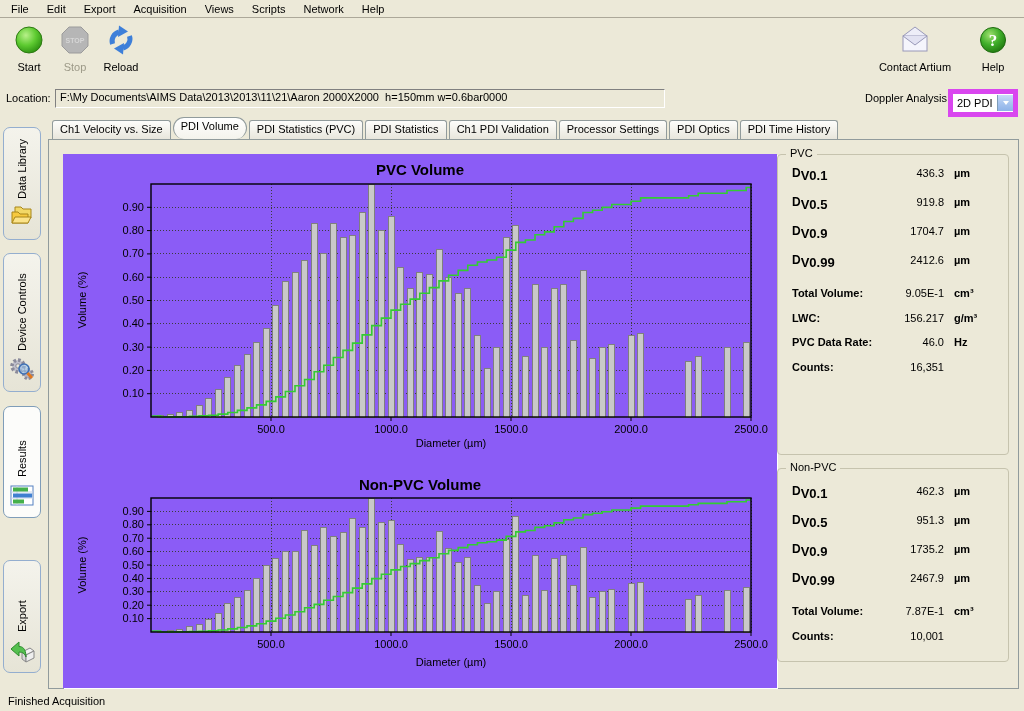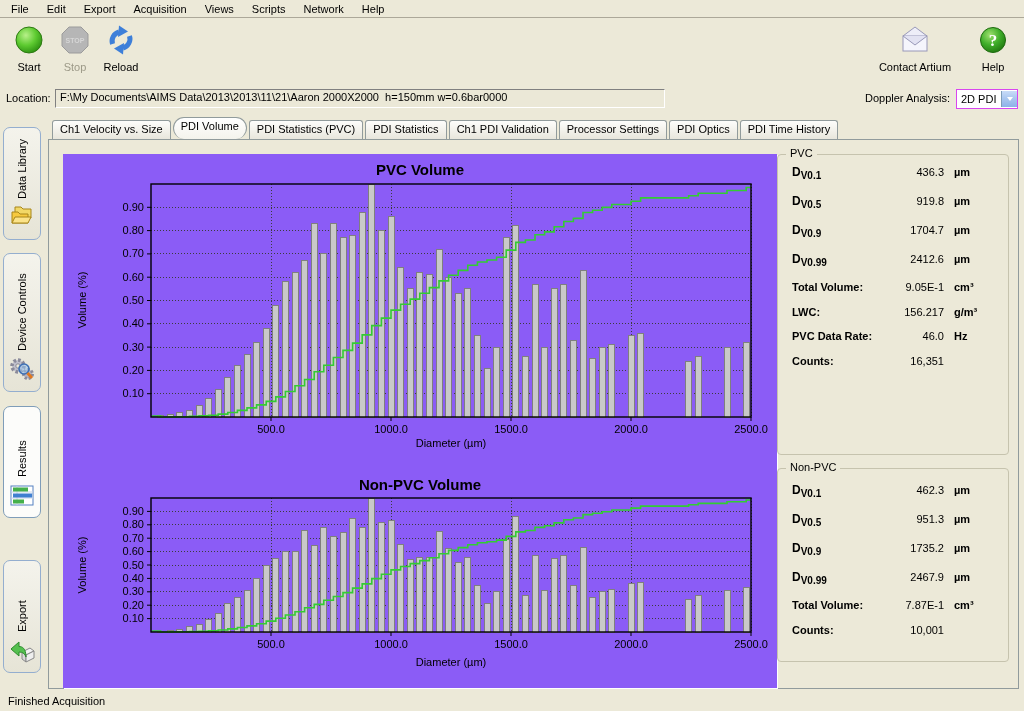--- a/index.html
+++ b/index.html
@@ -19,21 +19,21 @@
   .tool .tlabel{display:block;margin-top:1px;}
   .tool.disabled .tlabel{color:#9d9a88;}
   
   .locrow{position:absolute;left:0;top:86px;width:1024px;height:26px;}
   .loclabel{position:absolute;left:6px;top:6px;}
   .locfield{position:absolute;left:55px;top:3px;width:600px;height:15px;
     border:1px solid;border-color:#808080 #FFFFFF #FFFFFF #808080;background:#EBE8D7;
     padding:1px 4px;white-space:pre;overflow:hidden;}
   .doplabel{position:absolute;right:74px;top:6px;}
   .combo{position:absolute;right:6px;top:3px;width:60px;height:18px;background:#fff;
-    border:1px solid #d946ef;display:flex;align-items:center;}
+    border:5px solid #d946ef;display:flex;align-items:center;}
   .combo .cval{flex:1;padding-left:4px;}
   .combo-btn{width:15px;height:16px;margin:0;background:linear-gradient(180deg,#C9DCF8 0%,#ABC7F0 45%,#8DB2E8 100%);
     border-left:1px solid #7F9DB9;display:flex;align-items:center;justify-content:center;}
   .combo-btn .arr{width:0;height:0;border-left:3.5px solid transparent;border-right:3.5px solid transparent;border-top:4.5px solid #fff;}
   
   .main{position:absolute;left:0;top:118px;width:1024px;height:572px;}
   .sidestrip{position:absolute;left:0;top:0;width:47px;height:572px;}
   .side-tab{position:absolute;left:3px;width:38px;border:1px solid #94AECF;border-radius:7px;
     background:linear-gradient(180deg,#F4F3EC,#E6E4D6);display:flex;flex-direction:column;align-items:center;
     justify-content:flex-end;box-sizing:border-box;cursor:default;}
@@ -58,23 +58,23 @@
   .c2 .ylab{left:14px;top:91px;transform:translate(-50%,-50%) rotate(-90deg);}
   .chartbox svg{position:absolute;left:0;top:0;}
   
   .groupbox{position:absolute;border:1px solid #C6C3AE;border-radius:4px;box-sizing:border-box;}
   .groupbox.g1{left:728px;top:14px;width:232px;height:301px;}
   .groupbox.g2{left:728px;top:328px;width:232px;height:194px;}
   .gb-title{position:absolute;top:-8px;left:8px;background:#ECE9D8;padding:0 4px;}
   .gb-rows{position:absolute;left:0;right:0;top:10px;}
   .g2 .gb-rows{top:14px;}
   .srow{display:flex;align-items:baseline;padding:0 10px 0 14px;box-sizing:border-box;}
-  .srow.drow{height:29px;} .srow.nrow{height:24.5px;}
+  .srow.drow{height:29px;} .srow.nrow{height:24.5px;align-items:center;}
   .slabel{font-weight:bold;}
-  .dsub{font-size:10px;font-weight:bold;position:relative;top:3px;}
+  .dsub{font-size:13px;font-weight:bold;position:relative;top:3px;}
   .sval{margin-left:auto;text-align:right;min-width:58px;}
   .sunit{width:44px;font-weight:bold;margin-left:10px;}
   
   .statusbar{position:absolute;left:4px;bottom:0;width:892px;height:20px;}
   .statusbar .stext{position:absolute;left:4px;top:4px;}
   .tbar-right{position:absolute;right:8px;top:0;height:66px;}
   .tool.wide{width:78px;}
 </style>
 </head>
 <body>

